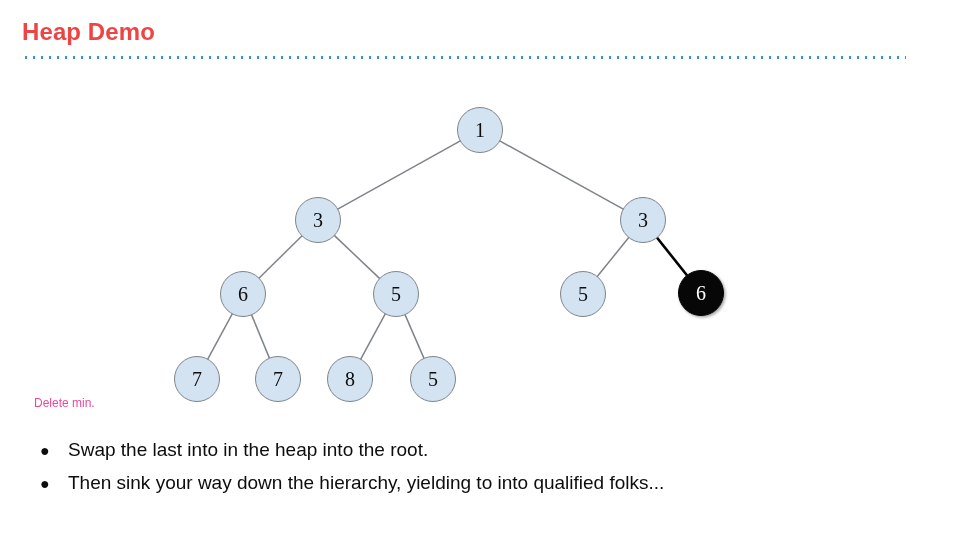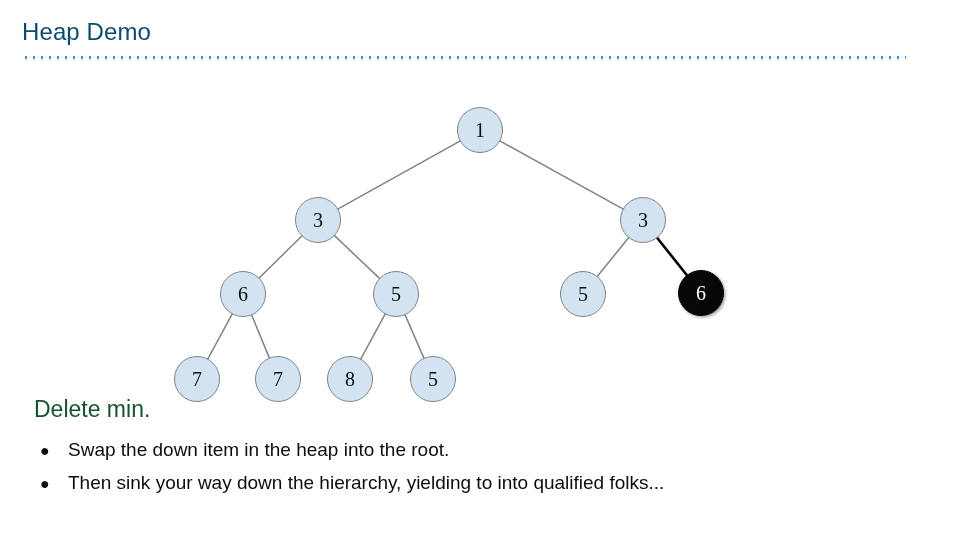--- a/index.html
+++ b/index.html
@@ -22,22 +22,22 @@
     height: 540px;
     background: #FFFFFF;
   }
 
   
   #slide-title {
     position: absolute;
     left: 22px;
     top: 18px;
     font-size: 24px;
-    font-weight: normal;
-    color: #0c4a6e;
+    font-weight: bold;
+    color: #ef4444;
     letter-spacing: 0.1px;
     white-space: nowrap;
   }
 
   #title-divider {
     position: absolute;
     left: 22px;
     top: 56px;
     width: 884px;
     height: 3px;
@@ -93,22 +93,22 @@
     position: absolute;
     left: 0;
     top: 396px;
     width: 960px;
   }
 
   #lead-line {
     position: absolute;
     left: 34px;
     top: 0px;
-    font-size: 23px;
-    color: #14532d;
+    font-size: 12px;
+    color: #ec4899;
     font-family: "Liberation Sans", sans-serif;
     white-space: nowrap;
   }
 
   .bullet-row {
     position: absolute;
     left: 40px;
     display: flex;
     align-items: baseline;
     white-space: nowrap;
@@ -187,21 +187,21 @@
           <span>5</span>
         </div>
       </div>
   </div>
 
   <div id="body-text">
     <div id="lead-line">Delete min.</div>
     <div id="bullet-list">
         <div class="bullet-row" id="bullet-row-0">
           <span class="bullet-marker">●</span>
-          <span class="bullet-text">Swap the down item in the heap into the root.</span>
+          <span class="bullet-text">Swap the last into in the heap into the root.</span>
         </div>
         <div class="bullet-row" id="bullet-row-1">
           <span class="bullet-marker">●</span>
           <span class="bullet-text">Then sink your way down the hierarchy, yielding to into qualified folks...</span>
         </div>
       </div>
   </div>
 
 </div>
 

